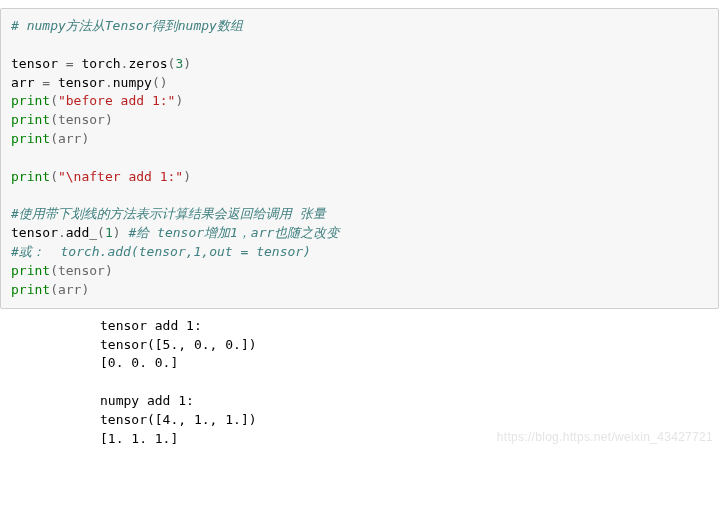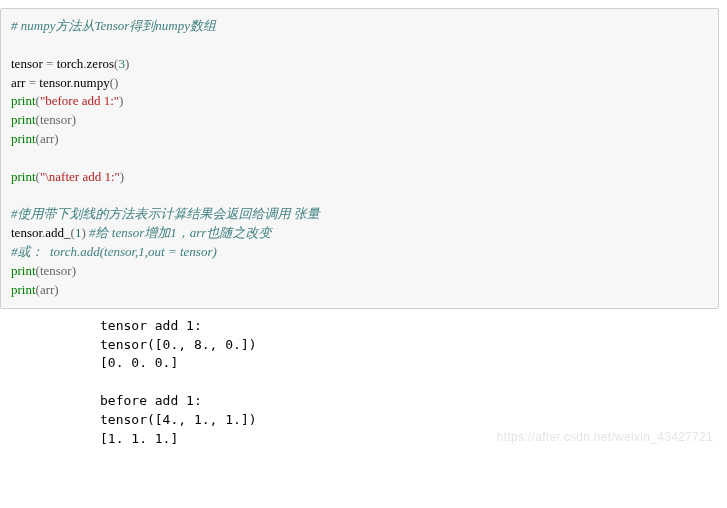--- a/index.html
+++ b/index.html
@@ -26,21 +26,20 @@
   }
   .input-area {
     flex: 1;
     border: 1px solid #cfcfcf;
     background: #f7f7f7;
     padding: 8px 10px;
     border-radius: 2px;
     line-height: 1.45;
     white-space: pre;
     overflow: hidden;
-    font-family: Liberation Serif, serif;
   }
   .output-area {
     flex: 1;
     padding: 8px 10px 0 10px;
     line-height: 1.45;
     white-space: pre;
     position: relative;
   }
   .tok-comment { color: #408080; font-style: italic; }
   .tok-name { color: #000; }
@@ -77,20 +76,20 @@
 <span class="tok-comment">#使用带下划线的方法表示计算结果会返回给调用 张量</span>
 <span class="tok-name">tensor</span><span class="tok-op">.</span><span class="tok-call">add_</span><span class="tok-op">(</span><span class="tok-num">1</span><span class="tok-op">)</span><span class="tok-comment"> #给 tensor增加1，arr也随之改变</span>
 <span class="tok-comment">#或：  torch.add(tensor,1,out = tensor)</span>
 <span class="tok-builtin">print</span><span class="tok-op">(tensor)</span>
 <span class="tok-builtin">print</span><span class="tok-op">(arr)</span></div>
 </div>
 
 <div class="cell">
   <div class="prompt"></div>
   <div class="output-area"><span>tensor add 1:</span>
-<span>tensor([0., 8., 0.])</span>
+<span>tensor([5., 0., 0.])</span>
 <span>[0. 0. 0.]</span>
 <span class="blank"></span>
-<span>before add 1:</span>
+<span>numpy add 1:</span>
 <span>tensor([4., 1., 1.])</span>
 <span>[1. 1. 1.]</span>
-<span class="watermark">https://after.csdn.net/weixin_43427721</span></div>
+<span class="watermark">https://blog.https.net/weixin_43427721</span></div>
 </div>
 
 </body></html>

